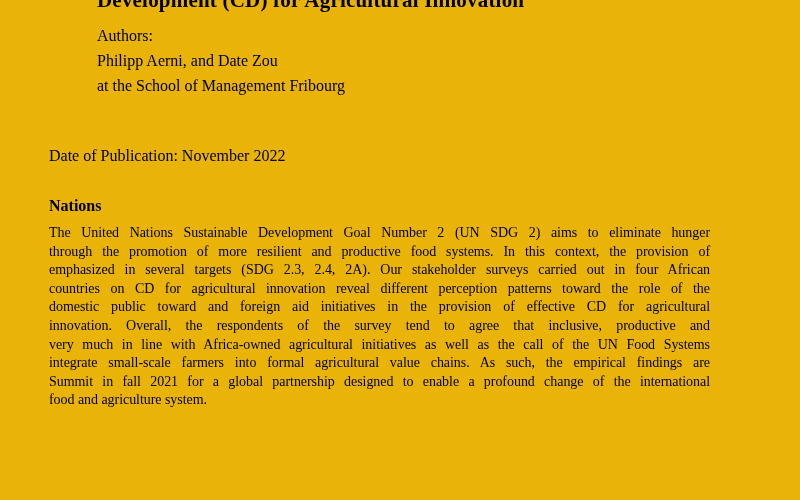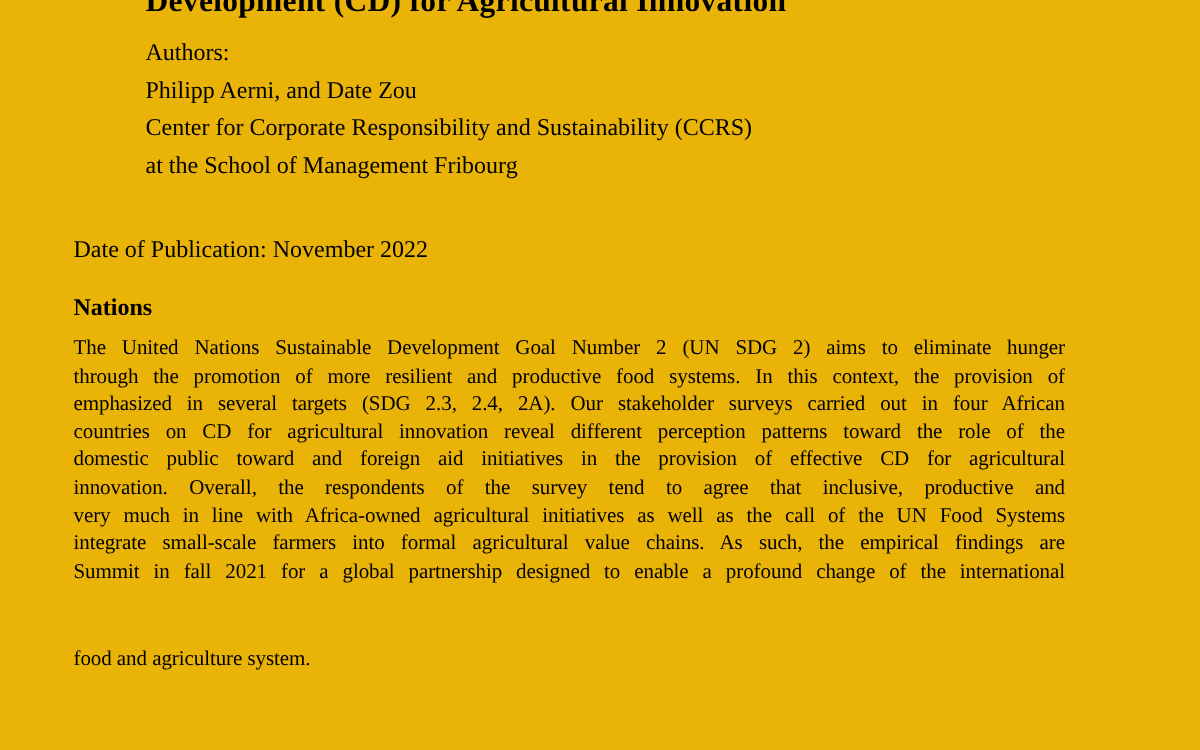--- a/index.html
+++ b/index.html
@@ -30,21 +30,21 @@
     position: absolute;
     left: 49px;
     top: 23px;
     font-size: 16px;
     line-height: 25px;
     margin-left: 48px;
   }
   .pub-date {
     position: absolute;
     left: 49px;
-    top: 154px;
+    top: 143px;
     font-size: 16px;
     line-height: 25px;
   }
   .abstract-heading {
     position: absolute;
     left: 49px;
     top: 193px;
     font-size: 16px;
     font-weight: bold;
     line-height: 25px;
@@ -59,34 +59,32 @@
   }
   .abstract .jline {
     line-height: 18.6px;
     text-align: justify;
     text-align-last: justify;
     white-space: normal;
   }
   .abstract .jline.last {
     text-align: right;
     text-align-last: left;
-    margin-top: 40px;
   }
 </style>
 </head>
 <body>
 
 <div class="page">
 
   <div class="doc-title">Development (CD) for Agricultural Innovation</div>
 
   <div class="authors-block">
     <div>Authors:</div>
     <div>Philipp Aerni, and Date Zou</div>
-    <div>Center for Corporate Responsibility and Sustainability (CCRS)</div>
     <div>at the School of Management Fribourg</div>
   </div>
 
   <div class="pub-date">Date of Publication: November 2022</div>
 
   <div class="abstract-heading">Nations</div>
 
   <div class="abstract">
     <div class="jline">The United Nations Sustainable Development Goal Number 2 (UN SDG 2) aims to eliminate hunger</div>
     <div class="jline">through the promotion of more resilient and productive food systems. In this context, the provision of</div>

